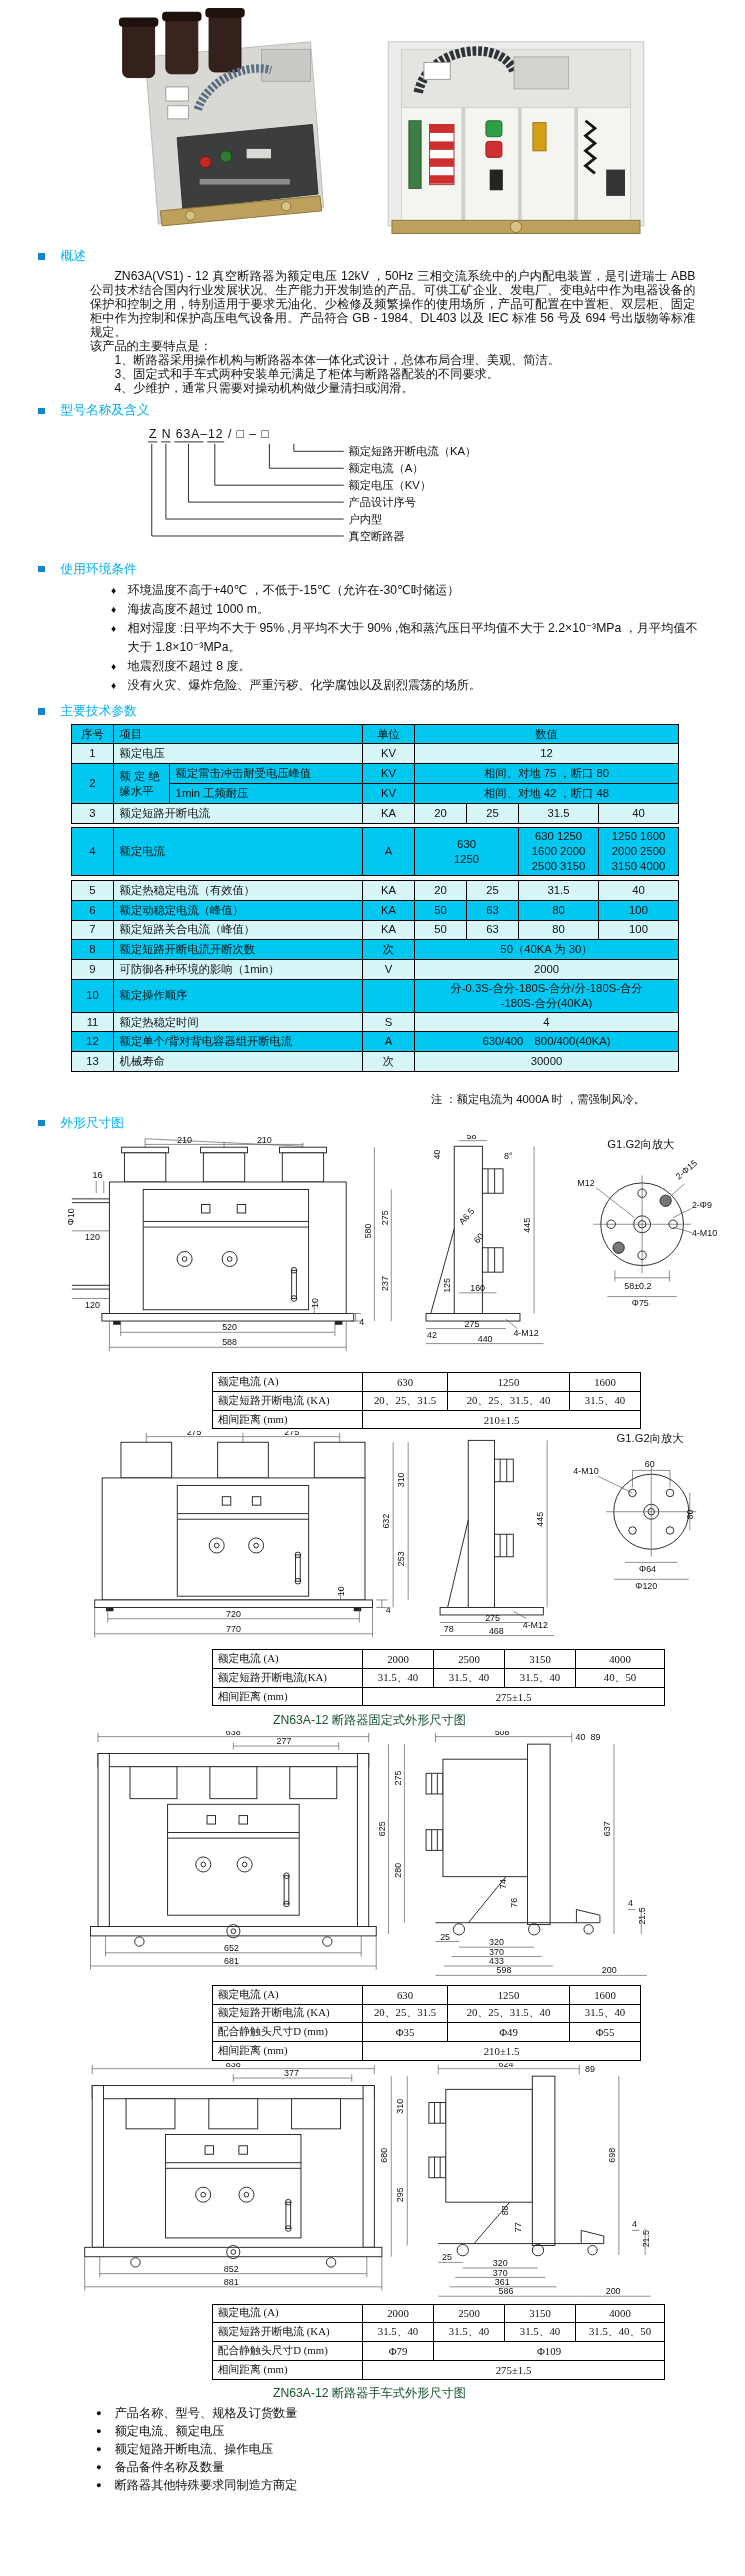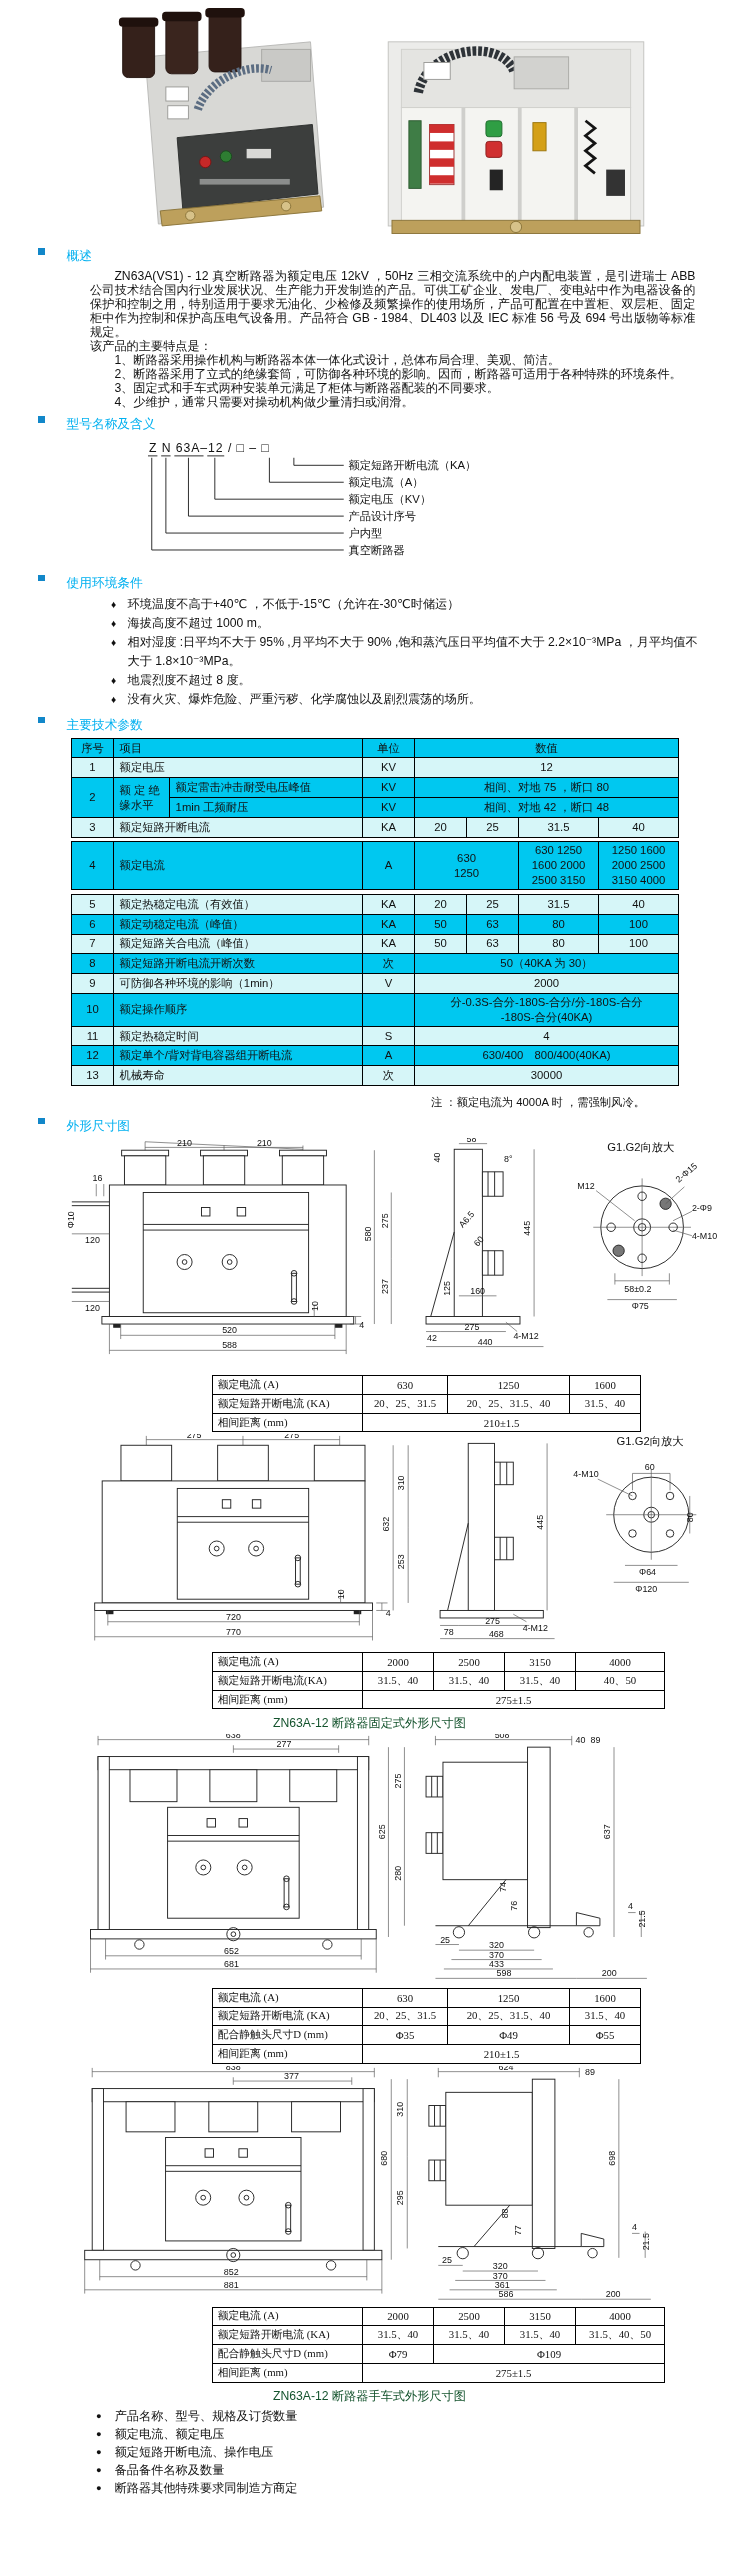--- a/index.html
+++ b/index.html
@@ -1,34 +1,34 @@
 <!DOCTYPE html>
 <html style="font-size:15px"><head>
 <meta charset="utf-8">
 <style>
   html,body{margin:0;padding:0;}
   body{width:746px;height:2576px;background:#fff;overflow:hidden;position:relative;
        font-family:"Liberation Sans","DejaVu Sans",sans-serif;color:#111;}
   .photos{display:flex;gap:11.3px;padding:7.5px 0 0 87px;}
   .content{padding:0 45px 0 38px;}
-  .sec-head{display:flex;gap:22px;margin:7.5px 0 3.8px 0;}
+  .sec-head{display:flex;align-items:center;gap:16px;margin:7.5px 0 3.8px 0;}
   .sq{width:6.6px;height:6.6px;background:#1287c9;flex:0 0 auto;}
   .sec-title{color:#00b0f0;font-size:12.7px;}
   .ovtext{margin:0 5.6px 0 52px;font-size:12.2px;line-height:14px;text-align:justify;}
   .ovtext .ind{text-indent:2em;}
   .env-item{display:flex;gap:11.3px;margin-left:73px;font-size:12.2px;line-height:19px;}
   .env-item .bl{font-size:10.3px;line-height:19px;}
   .ptab{border-collapse:collapse;table-layout:fixed;width:607px;margin-left:33px;}
   .ptab td{border:0.9px solid #000;font-size:11.3px;text-align:center;padding:0.9px 2.8px;height:17px;line-height:15px;}
   .ptab .tl{text-align:left;padding-left:5.6px;margin-left:12px;}
   .pre{white-space:pre-line;}
   .rA td{background:#d6f6f8;}
   .rB td{background:#00c8f0;}
   .tblgap{height:3.8px;}
-  .pnote{font-size:11.3px;text-align:right;margin:9px 56px 0 0;}
+  .pnote{font-size:11.3px;text-align:right;margin:20px 56px 0 0;}
   .dtab{border-collapse:collapse;table-layout:fixed;background:#fff;font-family:Liberation Serif, serif;}
   .dtab td{border:0.9px solid #000;font-size:10.8px;text-align:center;padding:0.9px 2.8px;height:16px;}
   .dtab .tl{text-align:left;padding-left:4.7px;}
   .t13{width:428px;margin:3.8px 0 1.9px 174px;}
   .t24{width:451px;margin:3.8px 0 1.9px 174px;}
   .caption{color:#14532d;font-size:12.2px;text-align:center;margin:5.6px 0 1.9px 0;}
   .ord-item{display:flex;gap:13px;margin-left:58px;font-size:12.2px;line-height:18px;}
   .ord-item .bl{font-size:9.4px;line-height:18px;}
   svg{display:block;}
   .ln{stroke:#222;stroke-width:1;fill:none;}
@@ -97,21 +97,20 @@
 <div class="content">
 
   <div class="sec-head">
     <span class="sq"></span>
     <span class="sec-title">概述</span>
   </div>
   <div class="ovtext">
     <div class="ind">ZN63A(VS1) - 12 真空断路器为额定电压 12kV ，50Hz 三相交流系统中的户内配电装置，是引进瑞士 ABB 公司技术结合国内行业发展状况、生产能力开发制造的产品。可供工矿企业、发电厂、变电站中作为电器设备的保护和控制之用，特别适用于要求无油化、少检修及频繁操作的使用场所，产品可配置在中置柜、双层柜、固定柜中作为控制和保护高压电气设备用。产品符合 GB - 1984、DL403 以及 IEC 标准 56 号及 694 号出版物等标准规定。</div>
     <div>该产品的主要特点是：</div>
     <div class="ind">1、断路器采用操作机构与断路器本体一体化式设计，总体布局合理、美观、简洁。</div>
-    <div class="ind">2、断路器采用了立式的绝缘套筒，可防御各种环境的影响。因而，断路器可适用于各种特殊的环境条件。</div>
     <div class="ind">3、固定式和手车式两种安装单元满足了柜体与断路器配装的不同要求。</div>
     <div class="ind">4、少维护，通常只需要对操动机构做少量清扫或润滑。</div>
   </div>
 
   <div class="sec-head">
     <span class="sq"></span>
     <span class="sec-title">型号名称及含义</span>
   </div>
   <svg width="527" height="130" viewBox="0 0 560 138" style="margin-left:94px">
     <text x="18" y="16" class="dt" style="font-size:13px;letter-spacing:1px">Z N 63A–12 /  □ – □</text>

